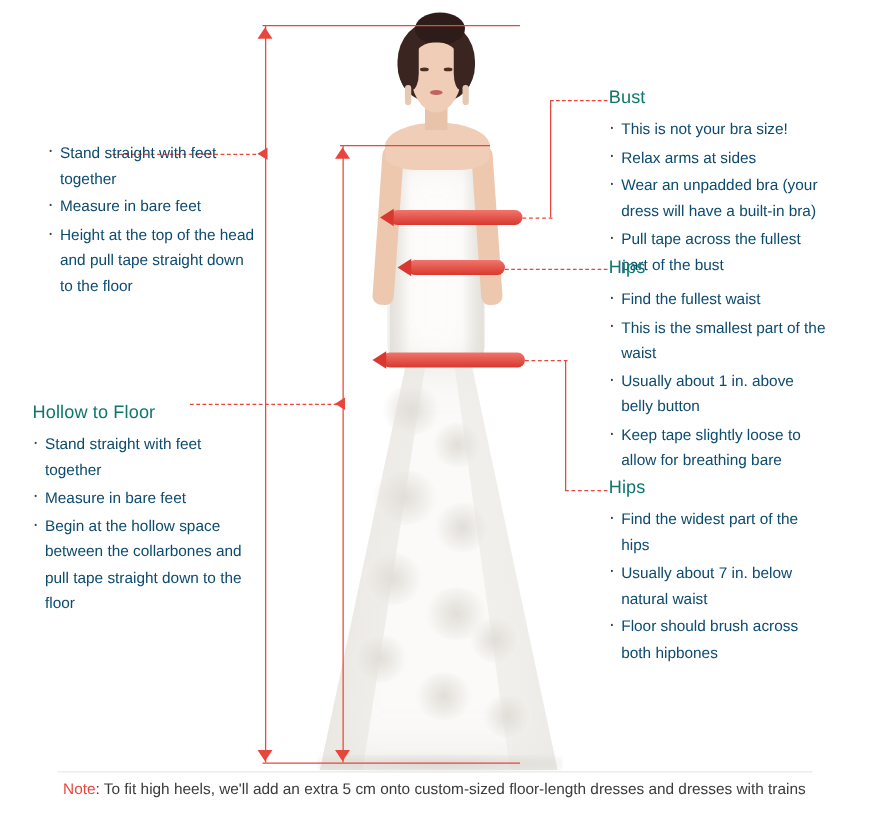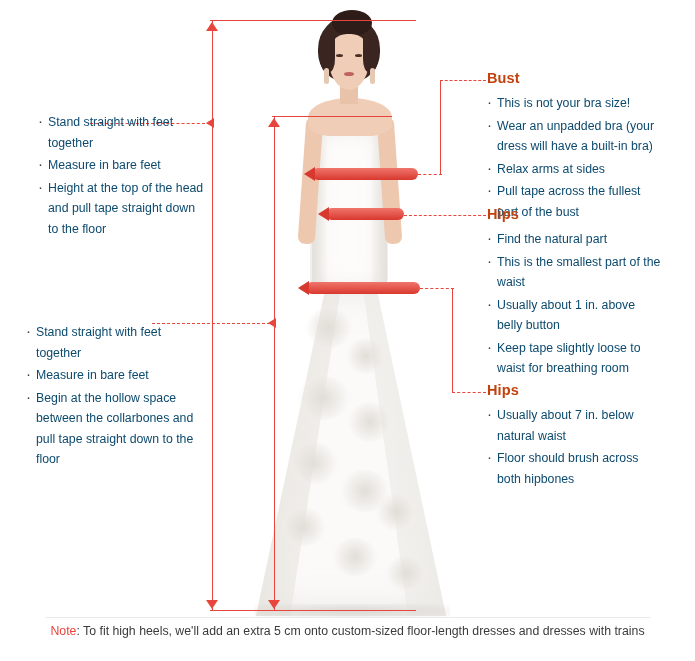--- a/index.html
+++ b/index.html
@@ -272,22 +272,22 @@
     width: 0;
     height: 0;
     border-top: 7px solid transparent;
     border-bottom: 7px solid transparent;
     border-right: 11px solid #d8382e;
   }
 
   
   .block { position: absolute; }
   .block-title {
-    color: #c2410c;
-    font-weight: bold;
+    color: #0f766e;
+    font-weight: normal;
     font-size: 14.5px;
     margin: 0 0 7px 0;
     letter-spacing: 0.1px;
   }
   .bullets { margin: 0; padding: 0; list-style: none; }
   .bullets li {
     position: relative;
     color: #0c4a6e;
     font-size: 12.3px;
     line-height: 20.5px;
@@ -401,50 +401,52 @@
 
   <div class="block" style="left:38px;top:112px;width:170px;">
     <ul class="bullets">
       <li>Stand straight with feet together</li>
       <li>Measure in bare feet</li>
       <li>Height at the top of the head and pull tape straight down to the floor</li>
     </ul>
   </div>
 
   <div class="block" style="left:26px;top:322px;width:180px;">
+    <div class="block-title">Hollow to Floor</div>
     <ul class="bullets">
       <li>Stand straight with feet together</li>
       <li>Measure in bare feet</li>
       <li>Begin at the hollow space between the collarbones and pull tape straight down to the floor</li>
     </ul>
   </div>
 
   <div class="block" style="left:487px;top:70px;width:175px;">
     <div class="block-title">Bust</div>
     <ul class="bullets">
       <li>This is not your bra size!</li>
+      <li>Relax arms at sides</li>
       <li>Wear an unpadded bra (your dress will have a built-in bra)</li>
-      <li>Relax arms at sides</li>
       <li>Pull tape across the fullest part of the bust</li>
     </ul>
   </div>
 
   <div class="block" style="left:487px;top:206px;width:175px;">
     <div class="block-title">Hips</div>
     <ul class="bullets">
-      <li>Find the natural part</li>
+      <li>Find the fullest waist</li>
       <li>This is the smallest part of the waist</li>
       <li>Usually about 1 in. above belly button</li>
-      <li>Keep tape slightly loose to waist for breathing room</li>
+      <li>Keep tape slightly loose to allow for breathing bare</li>
     </ul>
   </div>
 
   <div class="block" style="left:487px;top:382px;width:175px;">
     <div class="block-title">Hips</div>
     <ul class="bullets">
+      <li>Find the widest part of the hips</li>
       <li>Usually about 7 in. below natural waist</li>
       <li>Floor should brush across both hipbones</li>
     </ul>
   </div>
 
   <div class="divider"></div>
   <div class="note">
     <span class="note-label">Note</span><span>: </span><span>To fit high heels, we'll add an extra 5 cm onto custom-sized floor-length dresses and dresses with trains</span>
   </div>
 

